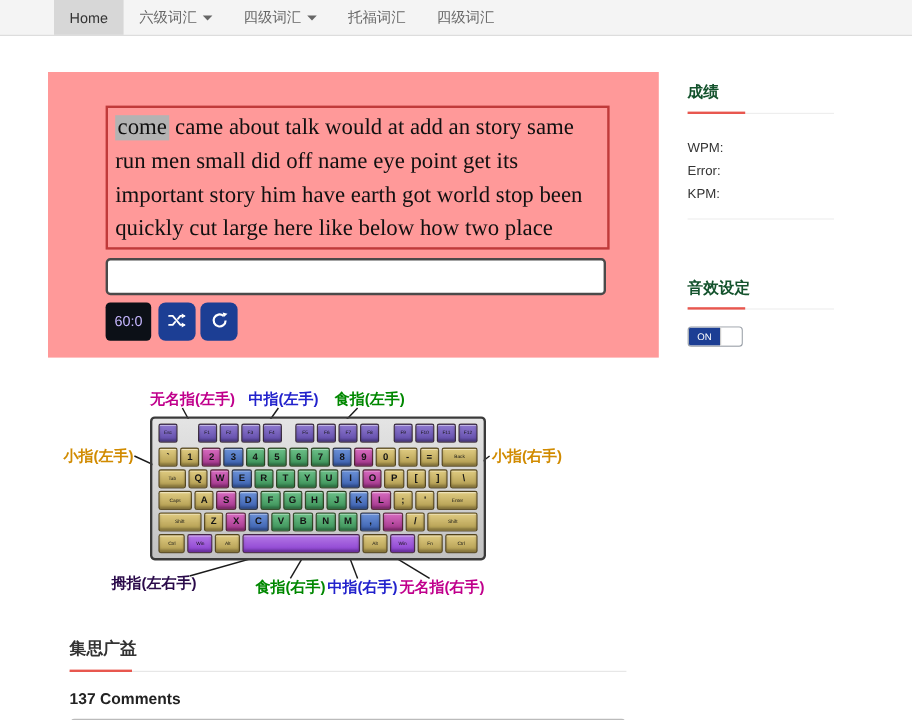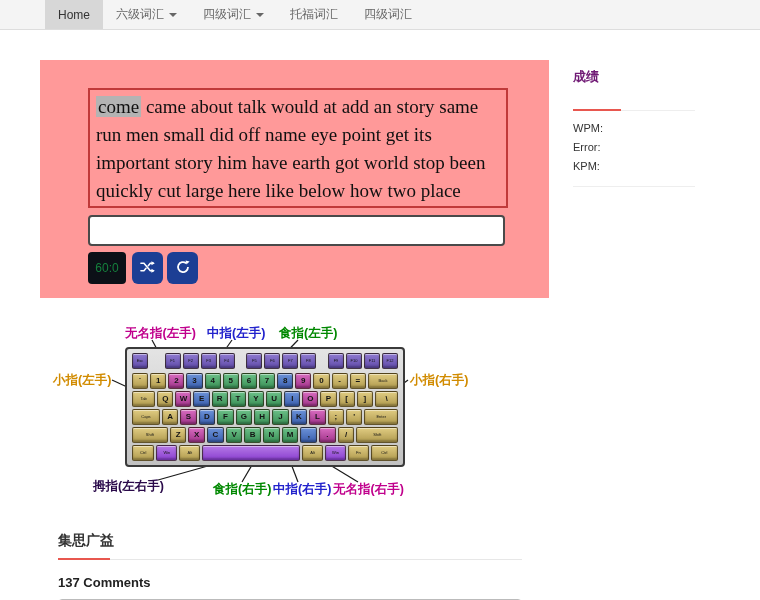--- a/index.html
+++ b/index.html
@@ -22,21 +22,21 @@
 
   
   .practice-panel { position:relative; width:509px; height:238px; background:#ff9999; }
   .word-box { position:absolute; left:48px; top:28px; width:420px; height:120px;
     border:2px solid #c03a3a; padding:3px 6px;
     font-family:"Liberation Serif", serif; font-size:19px; line-height:28px; color:#101010; }
   .hl-word { background:#b3b3b3; padding:0 2px; }
   .typing-input { position:absolute; left:48px; top:155px; width:417px; height:31px;
     border:2px solid #4a4a4a; border-radius:4px; background:#fff; font-size:15px; padding:0 8px; }
   .btn-row { position:absolute; left:48px; top:192px; display:flex; }
-  .timer-btn { width:38px; height:32px; background:#0c1017; color:#15803d; border:none;
+  .timer-btn { width:38px; height:32px; background:#0c1017; color:#c4b5fd; border:none;
     border-radius:4px; font-size:12px; margin-right:6px; }
   .icon-btn { width:31px; height:32px; background:#1c3e94; border:none; border-radius:6px;
     margin-right:4px; display:flex; align-items:center; justify-content:center; cursor:pointer; }
 
   
   .kb-figure { position:relative; width:480px; height:180px; margin-top:22px; }
   .kb-label { position:absolute; font-size:12.5px; font-weight:bold; white-space:nowrap; }
   .lab-r { color:#c0008c; } .lab-m { color:#2222cc; } .lab-i { color:#008800;text-align:right; }
   .lab-p { color:#d18b00; } .lab-t { color:#2a0a4a; }
   .kb-lines { position:absolute; left:0; top:0; pointer-events:none; }
@@ -64,25 +64,25 @@
   .section-title { font-size:14px; font-weight:bold; color:#333; padding-bottom:9px;
     border-bottom:1px solid #e7e7e7; position:relative; }
   .section-title::after { content:""; position:absolute; left:0; bottom:-1px;
     width:52px; height:2px; background:#e8574f; }
   .comment-count { font-size:13px; font-weight:bold; color:#222; margin:15px 0 9px; }
   .comment-input { width:464px; height:40px; border:1px solid #bbb; border-radius:4px;
     padding:8px; font-size:11px; color:#333; resize:none; font-family:"Liberation Sans",sans-serif; }
   .comment-input::placeholder { color:#777; }
 
   
-  .sb-title { font-size:13px; font-weight:bold; color:#701a75; padding-bottom:24px;
+  .sb-title { font-size:13px; font-weight:bold; color:#14532d; padding-bottom:8px;
     border-bottom:1px solid #eee; position:relative; width:122px; }
   .sb-title::after { content:""; position:absolute; left:0; bottom:-1px;
     width:48px; height:2px; background:#e8574f; }
-  .score-list { margin-top:8px; }
+  .score-list { margin-top:20px; }
   .score-item { font-size:11px; color:#333; line-height:19px; }
   .sb-divider { border:none; border-top:1px solid #eee; width:122px; margin:10px 0 0; }
   .sound-section { margin-top:48px; }
   .toggle { margin-top:14px; width:46px; height:17px; border:1px solid #9aa0a8;
     border-radius:3px; display:flex; overflow:hidden; background:#fff; cursor:pointer; }
   .toggle-on { width:26px; height:100%; background:#1c3e94; color:#fff; font-size:8px;
     display:flex; align-items:center; justify-content:center; }
   .toggle-knob { flex:1; background:#fff; border-left:1px solid #ccc; }
   .notice-section { margin-top:44px; }
   .notice-text { margin-top:13px; width:126px; font-size:10.5px; line-height:15px;
@@ -272,14 +272,21 @@
   <div>
     <div class="sb-title">成绩</div>
     <div class="score-list">
       <div class="score-item">WPM:</div>
       <div class="score-item">Error:</div>
       <div class="score-item">KPM:</div>
     </div>
     <hr class="sb-divider">
   </div>
 
+  <div class="sound-section">
+    <div class="sb-title">音效设定</div>
+    <div class="toggle">
+      <span class="toggle-on">ON</span>
+      <span class="toggle-knob"></span>
+    </div>
+  </div>
 
 </div>
 
 </body></html>

